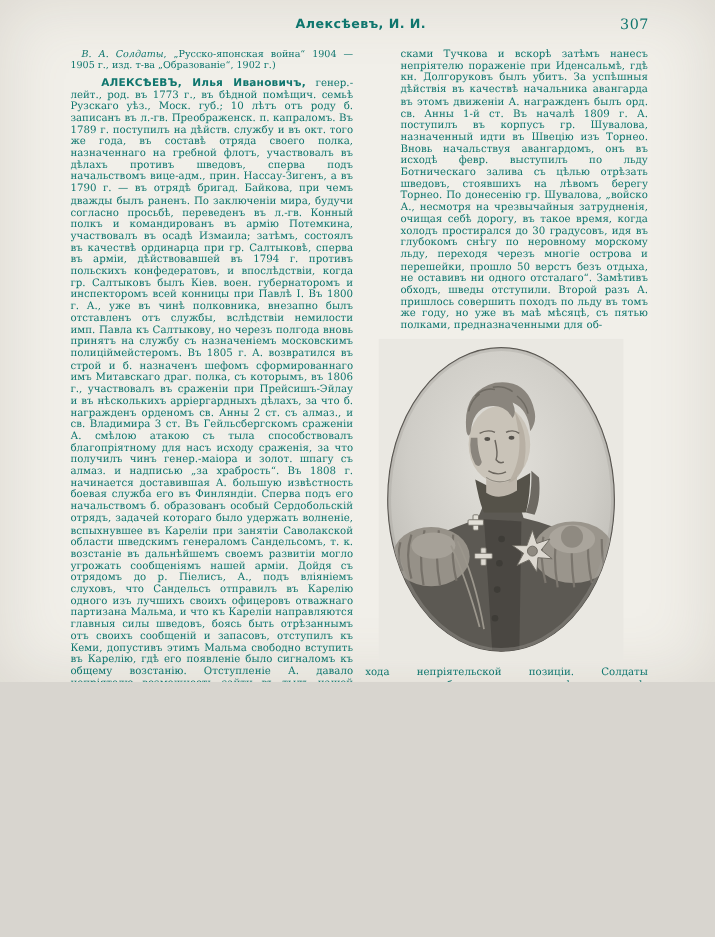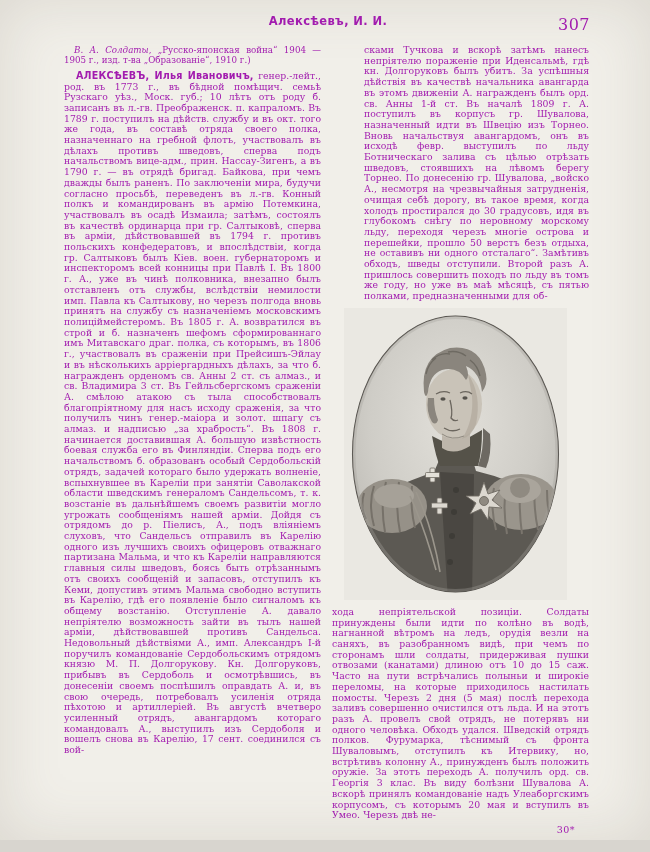--- a/index.html
+++ b/index.html
@@ -1,36 +1,36 @@
 <!DOCTYPE html>
 <html><head>
 <meta charset="utf-8">
 <style>
   html,body{margin:0;padding:0;background:#d8d5cf;}
   .page{
     position:relative;
-    width:650px;height:840px;
+    width:650px;height:620px;
     margin:0 auto;
     background:#f1efe9;
     box-shadow:inset 0 0 60px rgba(120,110,95,0.18);
     overflow:hidden;
     font-family:"DejaVu Serif","DejaVu Sans",serif;
-    color:#a21caf;
+    color:#0f766e;
   }
   .running-head{
     position:absolute;top:14px;left:64px;right:58px;height:16px;
   }
   .running-title{
     position:absolute;left:0;right:0;text-align:center;
     font-family:"DejaVu Sans","Liberation Sans",sans-serif;
     font-weight:bold;font-size:11.5px;letter-spacing:0.4px;
   }
   .page-number{
     position:absolute;right:2px;top:1px;
-    font-size:16px;letter-spacing:0.5px;
+    font-size:13px;letter-spacing:0.5px;
   }
   .columns{
     position:absolute;top:42px;left:64px;right:61px;bottom:0;
     display:flex;gap:11px;
   }
   .col{width:257px;overflow:hidden;}
   .body-text{
     font-size:9.3px;line-height:10.7px;
     text-align:justify;
     margin:0;
@@ -38,21 +38,21 @@
   }
   .citation{
     font-size:8.7px;line-height:10.4px;
     text-align:justify;margin:3px 0 0 0;
     text-indent:10px;
   }
   .citation .author{font-style:italic;}
   .entry-para{margin-top:5px;text-indent:12px;}
   .entry-headword{
     font-family:"DejaVu Sans","Liberation Sans",sans-serif;
-    font-weight:bold;font-size:9.6px;letter-spacing:0.2px;
+    font-weight:bold;font-size:9.6px;letter-spacing:0.2px;margin-left:16px;
   }
   .rc-top{margin-top:3px;margin-left:32px;}
   .portrait-wrap{
     width:223px;height:292px;
     margin:6px auto 7px 12px;
   }
   .portrait-wrap svg{display:block;}
   .signature-line{
     text-align:right;padding-right:14px;
     font-size:9.5px;margin-top:3px;
@@ -65,21 +65,21 @@
 <div class="page">
 
   <div class="running-head">
     <div class="running-title">Алексѣевъ, И. И.</div>
     <div class="page-number">307</div>
   </div>
 
   <div class="columns">
 
     <div class="col">
-      <p class="citation"><span class="author">В. А. Солдаты</span><span>, „Русско-японская война“ 1904 — 1905 г., изд. т-ва „Образованіе“, 1910 г.)</span></p>
+      <p class="citation"><span class="author">В. А. Солдаты</span><span>, „Русско-японская война“ 1904 — 1905 г., изд. т-ва „Образованіе“, 1902 г.)</span></p>
       <p class="body-text entry-para"><span class="entry-headword">АЛЕКСѢЕВЪ, Илья Ивановичъ,</span><span> генер.-лейт., род. въ 1773 г., въ бѣдной помѣщич. семьѣ Рузскаго уѣз., Моск. губ.; 10 лѣтъ отъ роду б. записанъ въ л.-гв. Преображенск. п. капраломъ. Въ 1789 г. поступилъ на дѣйств. службу и въ окт. того же года, въ составѣ отряда своего полка, назначеннаго на гребной флотъ, участвовалъ въ дѣлахъ противъ шведовъ, сперва подъ начальствомъ вице-адм., прин. Нассау-Зигенъ, а въ 1790 г. — въ отрядѣ бригад. Байкова, при чемъ дважды былъ раненъ. По заключеніи мира, будучи согласно просьбѣ, переведенъ въ л.-гв. Конный полкъ и командированъ въ армію Потемкина, участвовалъ въ осадѣ Измаила; затѣмъ, состоялъ въ качествѣ ординарца при гр. Салтыковѣ, сперва въ арміи, дѣйствовавшей въ 1794 г. противъ польскихъ конфедератовъ, и впослѣдствіи, когда гр. Салтыковъ былъ Кіев. воен. губернаторомъ и инспекторомъ всей конницы при Павлѣ I. Въ 1800 г. А., уже въ чинѣ полковника, внезапно былъ отставленъ отъ службы, вслѣдствіи немилости имп. Павла къ Салтыкову, но черезъ полгода вновь принятъ на службу съ назначеніемъ московскимъ полиціймейстеромъ. Въ 1805 г. А. возвратился въ строй и б. назначенъ шефомъ сформированнаго имъ Митавскаго драг. полка, съ которымъ, въ 1806 г., участвовалъ въ сраженіи при Прейсишъ-Эйлау и въ нѣсколькихъ арріергардныхъ дѣлахъ, за что б. награжденъ орденомъ св. Анны 2 ст. съ алмаз., и св. Владимира 3 ст. Въ Гейльсбергскомъ сраженіи А. смѣлою атакою съ тыла способствовалъ благопріятному для насъ исходу сраженія, за что получилъ чинъ генер.-маіора и золот. шпагу съ алмаз. и надписью „за храбрость“. Въ 1808 г. начинается доставившая А. большую извѣстность боевая служба его въ Финляндіи. Сперва подъ его начальствомъ б. образованъ особый Сердобольскій отрядъ, задачей котораго было удержать волненіе, вспыхнувшее въ Кареліи при занятіи Саволакской области шведскимъ генераломъ Сандельсомъ, т. к. возстаніе въ дальнѣйшемъ своемъ развитіи могло угрожать сообщеніямъ нашей арміи. Дойдя съ отрядомъ до р. Піелисъ, А., подъ вліяніемъ слуховъ, что Сандельсъ отправилъ въ Карелію одного изъ лучшихъ своихъ офицеровъ отважнаго партизана Мальма, и что къ Кареліи направляются главныя силы шведовъ, боясь быть отрѣзаннымъ отъ своихъ сообщеній и запасовъ, отступилъ къ Кеми, допустивъ этимъ Мальма свободно вступить въ Карелію, гдѣ его появленіе было сигналомъ къ общему возстанію. Отступленіе А. давало непріятелю возможность зайти въ тылъ нашей арміи, дѣйствовавшей противъ Сандельса. Недовольный дѣйствіями А., имп. Александръ I-й поручилъ командованіе Сердобольскимъ отрядомъ князю М. П. Долгорукову. Кн. Долгоруковъ, прибывъ въ Сердоболь и осмотрѣвшись, въ донесеніи своемъ поспѣшилъ оправдать А. и, въ свою очередь, потребовалъ усиленія отряда пѣхотою и артиллеріей. Въ августѣ вчетверо усиленный отрядъ, авангардомъ котораго командовалъ А., выступилъ изъ Сердоболя и вошелъ снова въ Карелію, 17 сент. соединился съ вой-</span></p>
     </div>
 
     <div class="col">
       <p class="body-text rc-top">сками Тучкова и вскорѣ затѣмъ нанесъ непріятелю пораженіе при Иденсальмѣ, гдѣ кн. Долгоруковъ былъ убитъ. За успѣшныя дѣйствія въ качествѣ начальника авангарда въ этомъ движеніи А. награжденъ былъ орд. св. Анны 1-й ст. Въ началѣ 1809 г. А. поступилъ въ корпусъ гр. Шувалова, назначенный идти въ Швецію изъ Торнео. Вновь начальствуя авангардомъ, онъ въ исходѣ февр. выступилъ по льду Ботническаго залива съ цѣлью отрѣзать шведовъ, стоявшихъ на лѣвомъ берегу Торнео. По донесенію гр. Шувалова, „войско А., несмотря на чрезвычайныя затрудненія, очищая себѣ дорогу, въ такое время, когда холодъ простирался до 30 градусовъ, идя въ глубокомъ снѣгу по неровному морскому льду, переходя черезъ многіе острова и перешейки, прошло 50 верстъ безъ отдыха, не оставивъ ни одного отсталаго“. Замѣтивъ обходъ, шведы отступили. Второй разъ А. пришлось совершить походъ по льду въ томъ же году, но уже въ маѣ мѣсяцѣ, съ пятью полками, предназначенными для об-</p>
 
       <div class="portrait-wrap">
         <svg width="223" height="292" viewBox="0 0 223 292" xmlns="http://www.w3.org/2000/svg">
           <defs>
             <radialGradient id="bgGrad" cx="50%" cy="38%" r="75%">

